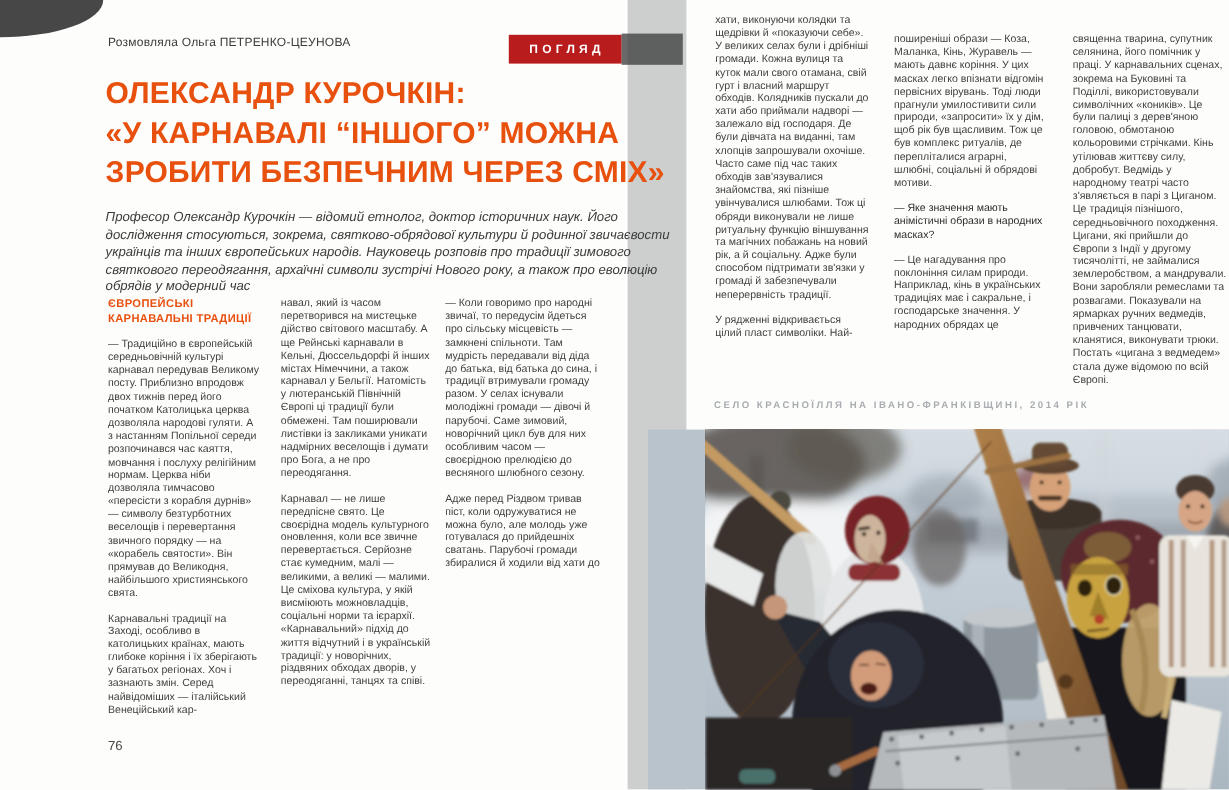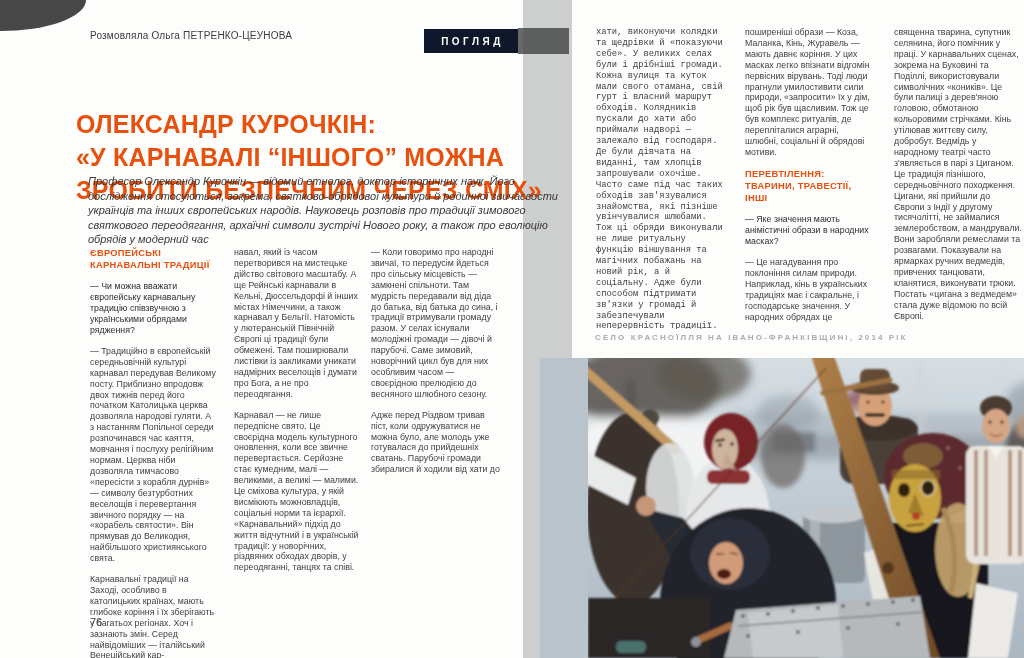--- a/index.html
+++ b/index.html
@@ -5,38 +5,38 @@
   html,body{margin:0;padding:0;}
   body{
     width:1024px;height:658px;position:relative;overflow:hidden;
     background:#fdfdfc;color:#3f3f3f;
     font-family:"Liberation Sans", sans-serif;
   }
   .abs{position:absolute;padding-left:48px;}
   .corner{left:0;top:0;width:38px;height:31px;background:#474747;
     border-bottom-right-radius:100% 100%;}
   .byline{left:42px;top:30px;font-size:10px;color:#3c3c3c;letter-spacing:.2px;}
-  .badge{left:424px;top:29px;width:94px;height:24px;background:#0f172a;color:#fff;
+  .badge{left:424px;top:29px;width:94px;height:24px;background:#b91c1c;color:#fff;
     font-size:10px;font-weight:bold;letter-spacing:3.5px;display:flex;
     align-items:center;justify-content:center;padding-left:3px;box-sizing:border-box;}
   .gutter{left:523px;top:0;width:1px;height:658px;background:#cdcfcf;}
   .gutter-shadow{left:518px;top:28px;width:3px;height:26px;background:#3f3f3f;opacity:.78;}
-  .headline{left:28px;top:62px;width:488px;font-size:25px;line-height:33px;
-    font-weight:800;color:#E8500E;letter-spacing:.2px;margin-top:46px;}
+  .headline{left:40px;top:62px;width:488px;font-size:25px;line-height:33px;
+    font-weight:800;color:#E8500E;letter-spacing:.2px;}
   .lead{left:40px;top:174px;width:474px;font-size:11px;line-height:14.5px;
     font-style:italic;color:#3a3a3a;}
   .col{font-size:8.8px;line-height:10.9px;color:#3f3f3f;text-align:left;}
   .col .p{margin:0 0 10px 0;}
   .col .q{font-weight:normal;color:#2d2d2d;margin:0 0 10px 0;}
   .col .subhead{color:#E8500E;font-weight:bold;font-size:9.3px;line-height:12.2px;
     letter-spacing:.3px;margin:0 0 10px 0;}
   .col-1{left:42px;top:247px;width:127px;}
   .col-2{left:186px;top:247px;width:127px;}
   .col-3{left:323px;top:247px;width:130px;}
-  .col-4{left:548px;top:27px;width:128px;max-height:302px;overflow:hidden;font-family:Liberation Mono, monospace;}
+  .col-4{left:548px;top:11px;width:128px;max-height:302px;overflow:hidden;}
   .col-5{left:697px;top:27px;width:127px;max-height:302px;overflow:hidden;}
   .col-6{left:846px;top:27px;width:128px;max-height:302px;overflow:hidden;}
   .caption{left:547px;top:333px;font-size:8px;font-weight:bold;
     letter-spacing:2.1px;color:#a9adaf;}
   .pagenum{left:42px;top:616px;font-size:11px;color:#454545;}
   .photo{left:540px;top:358px;width:473px;height:300px;overflow:hidden;background:#b9c3cc;}
   .photo svg{display:block;}
   .credit{position:absolute;right:3px;top:6px;height:235px;
     writing-mode:vertical-rl;transform:rotate(180deg);
     font-size:6.3px;letter-spacing:.5px;color:rgba(255,255,255,.72);
@@ -55,21 +55,20 @@
 <div class="abs headline">
   <div>ОЛЕКСАНДР КУРОЧКІН:</div>
   <div>«У КАРНАВАЛІ “ІНШОГО” МОЖНА</div>
   <div>ЗРОБИТИ БЕЗПЕЧНИМ ЧЕРЕЗ СМІХ»</div>
 </div>
 
 <div class="abs lead">Професор Олександр Курочкін — відомий етнолог, доктор історичних наук. Його дослідження стосуються, зокрема, святково-обрядової культури й родинної звичаєвости українців та інших європейських народів. Науковець розповів про традиції зимового святкового переодягання, архаїчні символи зустрічі Нового року, а також про еволюцію обрядів у модерний час</div>
 
 <div class="abs col col-1">
   <div class="subhead">ЄВРОПЕЙСЬКІ КАРНАВАЛЬНІ ТРАДИЦІЇ</div>
-  <div class="q">— Чи можна вважати європейську карнавальну традицію співзвучною з українськими обрядами рядження?</div>
   <div class="p">— Традиційно в європейській середньовічній культурі карнавал передував Великому посту. Приблизно впродовж двох тижнів перед його початком Католицька церква дозволяла народові гуляти. А з настанням Попільної середи розпочинався час каяття, мовчання і послуху релігійним нормам. Церква ніби дозволяла тимчасово «пересісти з корабля дурнів» — символу безтурботних веселощів і перевертання звичного порядку — на «корабель святости». Він прямував до Великодня, найбільшого християнського свята.</div>
   <div class="p">Карнавальні традиції на Заході, особливо в католицьких країнах, мають глибоке коріння і їх зберігають у багатьох регіонах. Хоч і зазнають змін. Серед найвідоміших — італійський Венеційський кар-</div>
 </div>
 
 <div class="abs col col-2">
   <div class="p">навал, який із часом перетворився на мистецьке дійство світового масштабу. А ще Рейнські карнавали в Кельні, Дюссельдорфі й інших містах Німеччини, а також карнавал у Бельгії. Натомість у лютеранській Північній Європі ці традиції були обмежені. Там поширювали листівки із закликами уникати надмірних веселощів і думати про Бога, а не про переодягання.</div>
   <div class="p">Карнавал — не лише передпісне свято. Це своєрідна модель культурного оновлення, коли все звичне перевертається. Серйозне стає кумедним, малі — великими, а великі — малими. Це сміхова культура, у якій висміюють можновладців, соціальні норми та ієрархії. «Карнавальний» підхід до життя відчутний і в українській традиції: у новорічних, різдвяних обходах дворів, у переодяганні, танцях та співі.</div>
 </div>
 
 <div class="abs col col-3">
@@ -77,21 +76,20 @@
   <div class="p">Адже перед Різдвом тривав піст, коли одружуватися не можна було, але молодь уже готувалася до прийдешніх сватань. Парубочі громади збиралися й ходили від хати до</div>
 </div>
 
 <div class="abs col col-4">
   <div class="p">хати, виконуючи колядки та щедрівки й «показуючи себе». У великих селах були і дрібніші громади. Кожна вулиця та куток мали свого отамана, свій гурт і власний маршрут обходів. Колядників пускали до хати або приймали надворі — залежало від господаря. Де були дівчата на виданні, там хлопців запрошували охочіше. Часто саме під час таких обходів зав'язувалися знайомства, які пізніше увінчувалися шлюбами. Тож ці обряди виконували не лише ритуальну функцію віншування та магічних побажань на новий рік, а й соціальну. Адже були способом підтримати зв'язки у громаді й забезпечували неперервність традиції.</div>
   <div class="p">У рядженні відкривається цілий пласт символіки. Най-</div>
 </div>
 
 <div class="abs col col-5">
   <div class="p">поширеніші образи — Коза, Маланка, Кінь, Журавель — мають давнє коріння. У цих масках легко впізнати відгомін первісних вірувань. Тоді люди прагнули умилостивити сили природи, «запросити» їх у дім, щоб рік був щасливим. Тож це був комплекс ритуалів, де перепліталися аграрні, шлюбні, соціальні й обрядові мотиви.</div>
-  <div class="subhead">ПЕРЕВТІЛЕННЯ: ТВАРИНИ, ТРАВЕСТІЇ, ІНШІ</div>
   <div class="q">— Яке значення мають анімістичні образи в народних масках?</div>
   <div class="p">— Це нагадування про поклоніння силам природи. Наприклад, кінь в українських традиціях має і сакральне, і господарське значення. У народних обрядах це</div>
 </div>
 
 <div class="abs col col-6">
   <div class="p">священна тварина, супутник селянина, його помічник у праці. У карнавальних сценах, зокрема на Буковині та Поділлі, використовували символічних «коників». Це були палиці з дерев'яною головою, обмотаною кольоровими стрічками. Кінь утілював життєву силу, добробут. Ведмідь у народному театрі часто з'являється в парі з Циганом. Це традиція пізнішого, середньовічного походження. Цигани, які прийшли до Європи з Індії у другому тисячолітті, не займалися землеробством, а мандрували. Вони заробляли ремеслами та розвагами. Показували на ярмарках ручних ведмедів, привчених танцювати, кланятися, виконувати трюки. Постать «цигана з ведмедем» стала дуже відомою по всій Європі.</div>
 </div>
 
 <div class="abs caption">СЕЛО КРАСНОЇЛЛЯ НА ІВАНО-ФРАНКІВЩИНІ, 2014 РІК</div>
 

